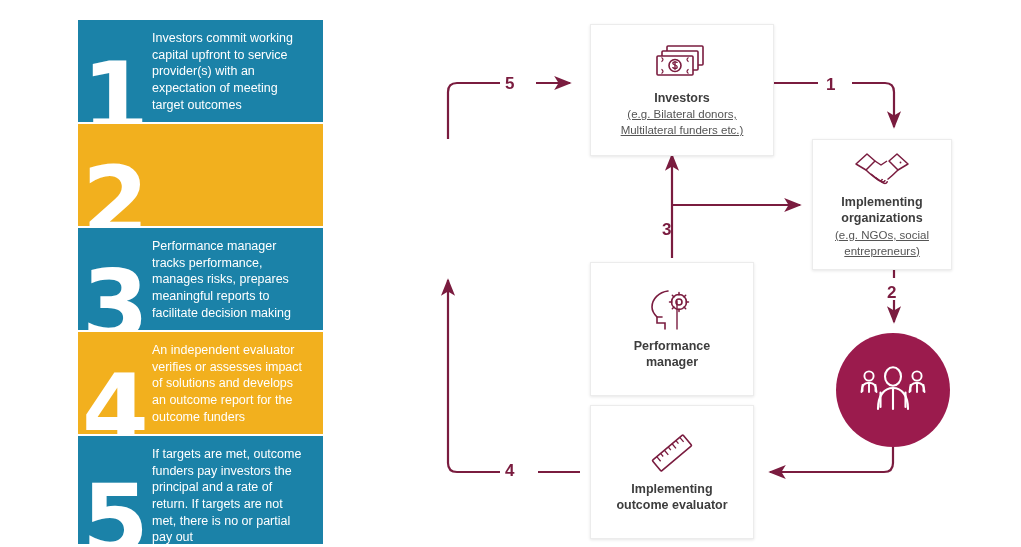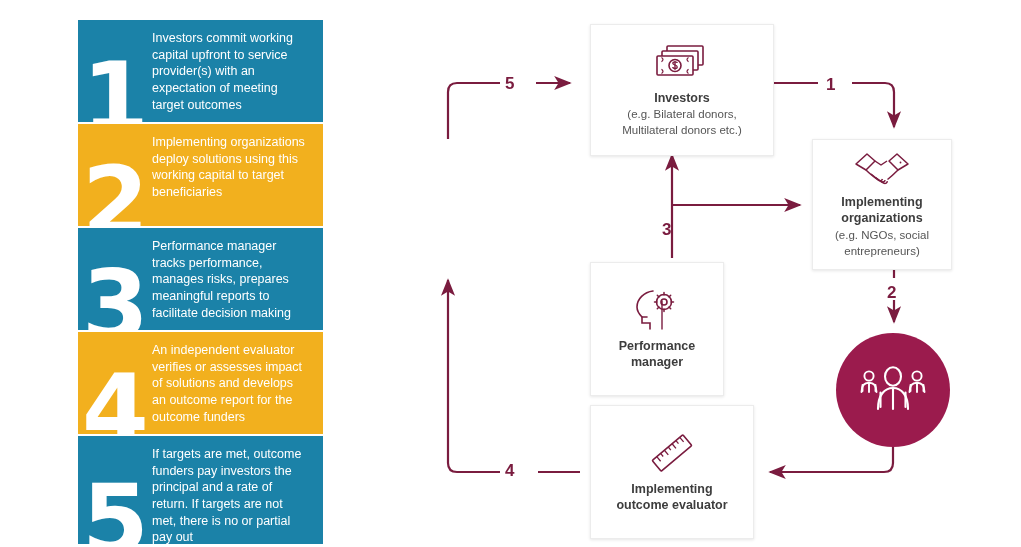--- a/index.html
+++ b/index.html
@@ -87,26 +87,27 @@
     font-weight: 700;
     color: #3d3d3d;
     line-height: 1.3;
   }
   .node-sub {
     font-size: 11.5px;
     font-weight: 400;
     color: #555555;
     line-height: 1.32;
     margin-top: 1px;
+    text-decoration: underline;
   }
 
   #node-investors  { left: 250px; top: 24px;  width: 184px; height: 132px; }
   #node-outcomes   { left: 25px;  top: 139px; width: 165px; height: 131px; }
   #node-implementing { left: 472px; top: 139px; width: 140px; height: 131px; }
-  #node-performance  { left: 250px; top: 262px; width: 134px; height: 134px; }
+  #node-performance  { left: 250px; top: 262px; width: 164px; height: 134px; }
   #node-evaluator    { left: 250px; top: 405px; width: 164px; height: 134px; }
 
   #node-beneficiaries {
     position: absolute;
     left: 496px;
     top: 333px;
     width: 114px;
     height: 114px;
     border-radius: 50%;
     background: #9b1b4d;
@@ -143,21 +144,20 @@
 
 <div id="steps-panel">
 
   <div class="step-block teal" style="height:102px">
     <span class="step-number">1</span>
     <div class="step-text">Investors commit working capital upfront to service provider(s) with an expectation of meeting target outcomes</div>
   </div>
 
   <div class="step-block gold" style="height:102px">
     <span class="step-number">2</span>
-    <div class="step-text">Implementing organizations deploy solutions using this working capital to target beneficiaries</div>
   </div>
 
   <div class="step-block teal" style="height:102px">
     <span class="step-number">3</span>
     <div class="step-text">Performance manager tracks performance, manages risks, prepares meaningful reports to facilitate decision making</div>
   </div>
 
   <div class="step-block gold" style="height:102px">
     <span class="step-number">4</span>
     <div class="step-text">An independent evaluator verifies or assesses impact of solutions and develops an outcome report for the outcome funders</div>
@@ -215,21 +215,21 @@
         <path d="M21 19.3 L21 27.7" stroke-width="1.4"></path>
         <path d="M23.2 21.1 C23.2 20.1 22.2 19.8 21 19.8 C19.8 19.8 18.8 20.3 18.8 21.3 C18.8 23.4 23.2 22.6 23.2 24.9 C23.2 25.9 22.2 26.5 21 26.5 C19.8 26.5 18.8 26.1 18.8 25.1" stroke-width="1.3"></path>
         <path d="M7.5 15.5 Q10.5 17.5 7.5 19.8" stroke-width="1.2"></path>
         <path d="M34.5 15.5 Q31.5 17.5 34.5 19.8" stroke-width="1.2"></path>
         <path d="M7.5 31.5 Q10.5 29.5 7.5 27.3" stroke-width="1.2"></path>
         <path d="M34.5 31.5 Q31.5 29.5 34.5 27.3" stroke-width="1.2"></path>
       </svg>
     </span>
     <div class="node-title">Investors</div>
     <div class="node-sub">(e.g. Bilateral donors,</div>
-    <div class="node-sub">Multilateral donors etc.)</div>
+    <div class="node-sub">Multilateral funders etc.)</div>
   </div>
 
 
   <div class="node" id="node-implementing">
     <span class="icon">
       <svg width="58" height="38" viewBox="0 0 58 38" fill="none" stroke="#7a1c3f" stroke-width="1.5" stroke-linejoin="round">
         <path d="M3 14 L14 4 L22 11 L13 20 Z"></path>
         <path d="M55 14 L44 4 L36 11 L45 20 Z"></path>
         <path d="M22 11 L28 15 L34 11"></path>
         <path d="M13 20 C17 24 21 27 25 30 C27 31.5 29 30.5 29.5 29"></path>

